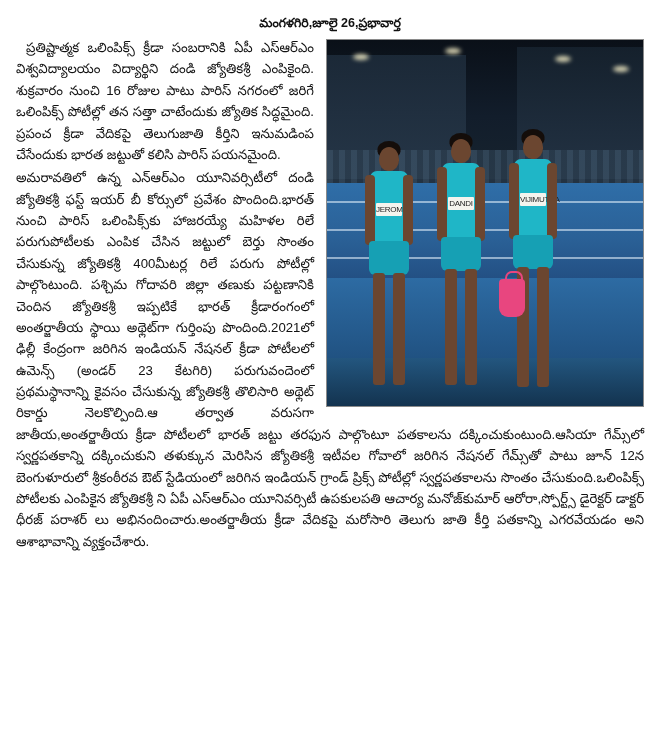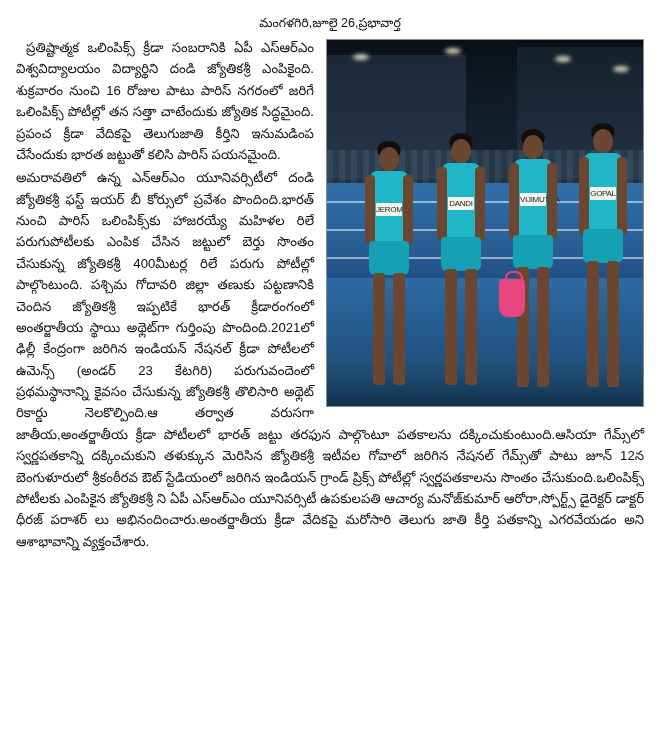--- a/index.html
+++ b/index.html
@@ -34,21 +34,21 @@
     text-align: center;
     font-size: 16.5px;
     font-weight: bold;
     color: #111111;
     line-height: 1.3;
     margin: 8px 0 2px 0;
   }
   .dateline {
     text-align: center;
     font-size: 12.5px;
-    font-weight: normal;
+    font-weight: bold;
     color: #111111;
     margin: 6px 0 4px 0;
   }
   .body-wrap {
     position: relative;
     margin-top: 4px;
   }
   .photo {
     float: right;
     width: 316px;
@@ -240,31 +240,20 @@
         <div class="torso" style="top:30px; height:78px;"></div>
         <div class="bib" style="top:64px;">VIJIMUTHA</div>
         <div class="armL" style="left:4px; top:34px; height:76px;"></div>
         <div class="armR" style="right:4px; top:34px; height:76px;"></div>
         <div class="shorts" style="top:106px;"></div>
         <div class="legL" style="left:12px; top:138px; height:120px;"></div>
         <div class="legR" style="right:12px; top:138px; height:120px;"></div>
         <div class="bag" style="left:-6px; top:150px;"></div>
       </div>
 
-      <div class="athlete" style="left:248px; width:56px; height:268px;">
-        <div class="hair" style="top:0;"></div>
-        <div class="head" style="top:6px;"></div>
-        <div class="torso" style="top:30px; height:78px;"></div>
-        <div class="bib" style="top:64px;">GOPAL</div>
-        <div class="armL" style="left:4px; top:34px; height:78px;"></div>
-        <div class="armR" style="right:4px; top:34px; height:78px;"></div>
-        <div class="shorts" style="top:106px;"></div>
-        <div class="legL" style="left:12px; top:138px; height:126px;"></div>
-        <div class="legR" style="right:12px; top:138px; height:126px;"></div>
-      </div>
     </div>
 
     <div class="article">
       <p class="first">ప్రతిష్టాత్మక ఒలింపిక్స్‌ క్రీడా సంబరానికి ఏపీ ఎస్‌ఆర్‌ఎం విశ్వవిద్యాలయం విద్యార్థిని దండి జ్యోతికశ్రీ ఎంపికైంది. శుక్రవారం నుంచి 16 రోజుల పాటు పారిస్‌ నగరంలో జరిగే ఒలింపిక్స్‌ పోటీల్లో తన సత్తా చాటేందుకు జ్యోతిక సిద్ధమైంది. ప్రపంచ క్రీడా వేదికపై తెలుగుజాతి కీర్తిని ఇనుమడింప చేసేందుకు భారత జట్టుతో కలిసి పారిస్‌ పయనమైంది.</p>
       <p>అమరావతిలో ఉన్న ఎన్‌ఆర్‌ఎం యూనివర్సిటీలో దండి జ్యోతికశ్రీ ఫస్ట్‌ ఇయర్‌ బీ కోర్సులో ప్రవేశం పొందింది.భారత్‌ నుంచి పారిస్‌ ఒలింపిక్స్‌కు హాజరయ్యే మహిళల రిలే పరుగుపోటీలకు ఎంపిక చేసిన జట్టులో బెర్తు సొంతం చేసుకున్న జ్యోతికశ్రీ 400మీటర్ల రిలే పరుగు పోటీల్లో పాల్గొంటుంది. పశ్చిమ గోదావరి జిల్లా తణుకు పట్టణానికి చెందిన జ్యోతికశ్రీ ఇప్పటికే భారత్‌ క్రీడారంగంలో అంతర్జాతీయ స్థాయి అథ్లెట్‌గా గుర్తింపు పొందింది.2021లో ఢిల్లీ కేంద్రంగా జరిగిన ఇండియన్‌ నేషనల్‌ క్రీడా పోటీలలో ఉమెన్స్‌ (అండర్‌ 23 కేటగిరి) పరుగువందెంలో ప్రథమస్థానాన్ని కైవసం చేసుకున్న జ్యోతికశ్రీ తొలిసారి అథ్లెట్‌ రికార్డు నెలకొల్పింది.ఆ తర్వాత వరుసగా జాతీయ,అంతర్జాతీయ క్రీడా పోటీలలో భారత్‌ జట్టు తరఫున పాల్గొంటూ పతకాలను దక్కించుకుంటుంది.ఆసియా గేమ్స్‌లో స్వర్ణపతకాన్ని దక్కించుకుని తళుక్కున మెరిసిన జ్యోతికశ్రీ ఇటీవల గోవాలో జరిగిన నేషనల్‌ గేమ్స్‌తో పాటు జూన్‌ 12న బెంగుళూరులో శ్రీకంఠీరవ ఔట్‌ స్టేడియంలో జరిగిన ఇండియన్‌ గ్రాండ్‌ ప్రిక్స్‌ పోటీల్లో స్వర్ణపతకాలను సొంతం చేసుకుంది.ఒలింపిక్స్‌ పోటీలకు ఎంపికైన జ్యోతికశ్రీ ని ఏపీ ఎస్‌ఆర్‌ఎం యూనివర్సిటీ ఉపకులపతి ఆచార్య మనోజ్‌కుమార్‌ ఆరోరా,స్పోర్ట్స్‌ డైరెక్టర్‌ డాక్టర్‌ ధీరజ్‌ పరాశర్‌ లు అభినందించారు.అంతర్జాతీయ క్రీడా వేదికపై మరోసారి తెలుగు జాతి కీర్తి పతకాన్ని ఎగరవేయడం అని ఆశాభావాన్ని వ్యక్తంచేశారు.</p>
     </div>
 
   </div>
 </div>
 

